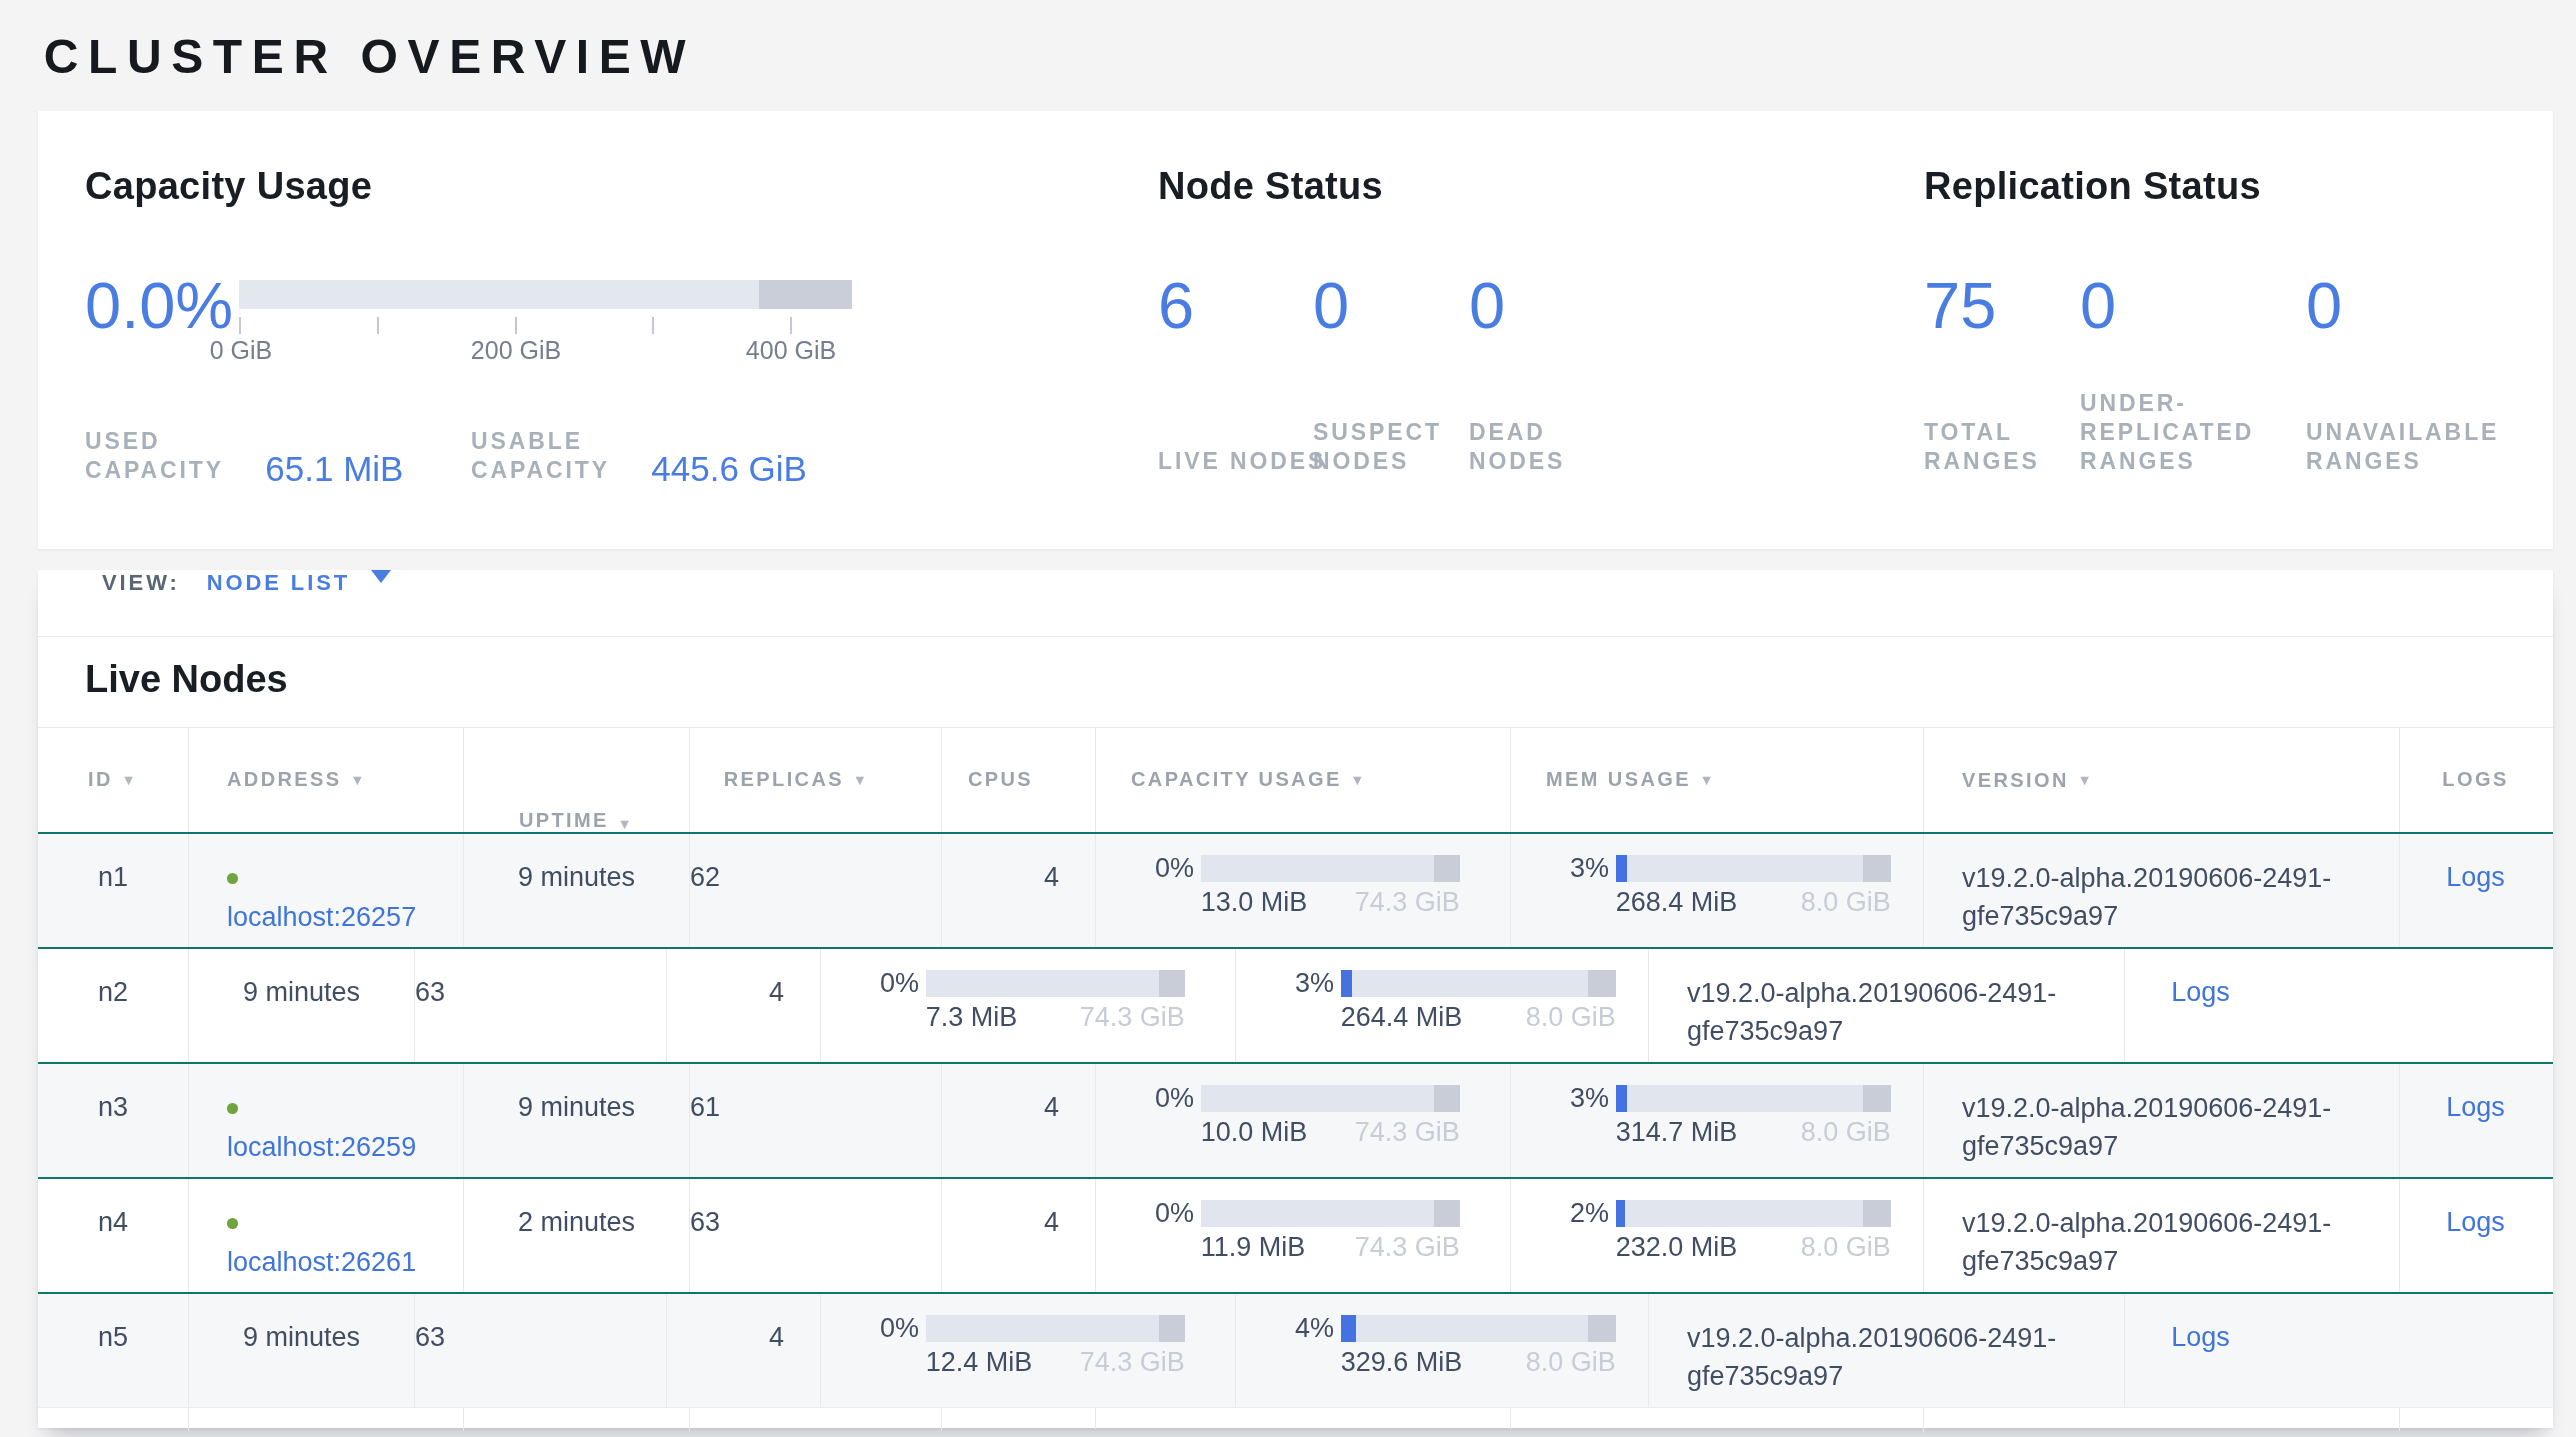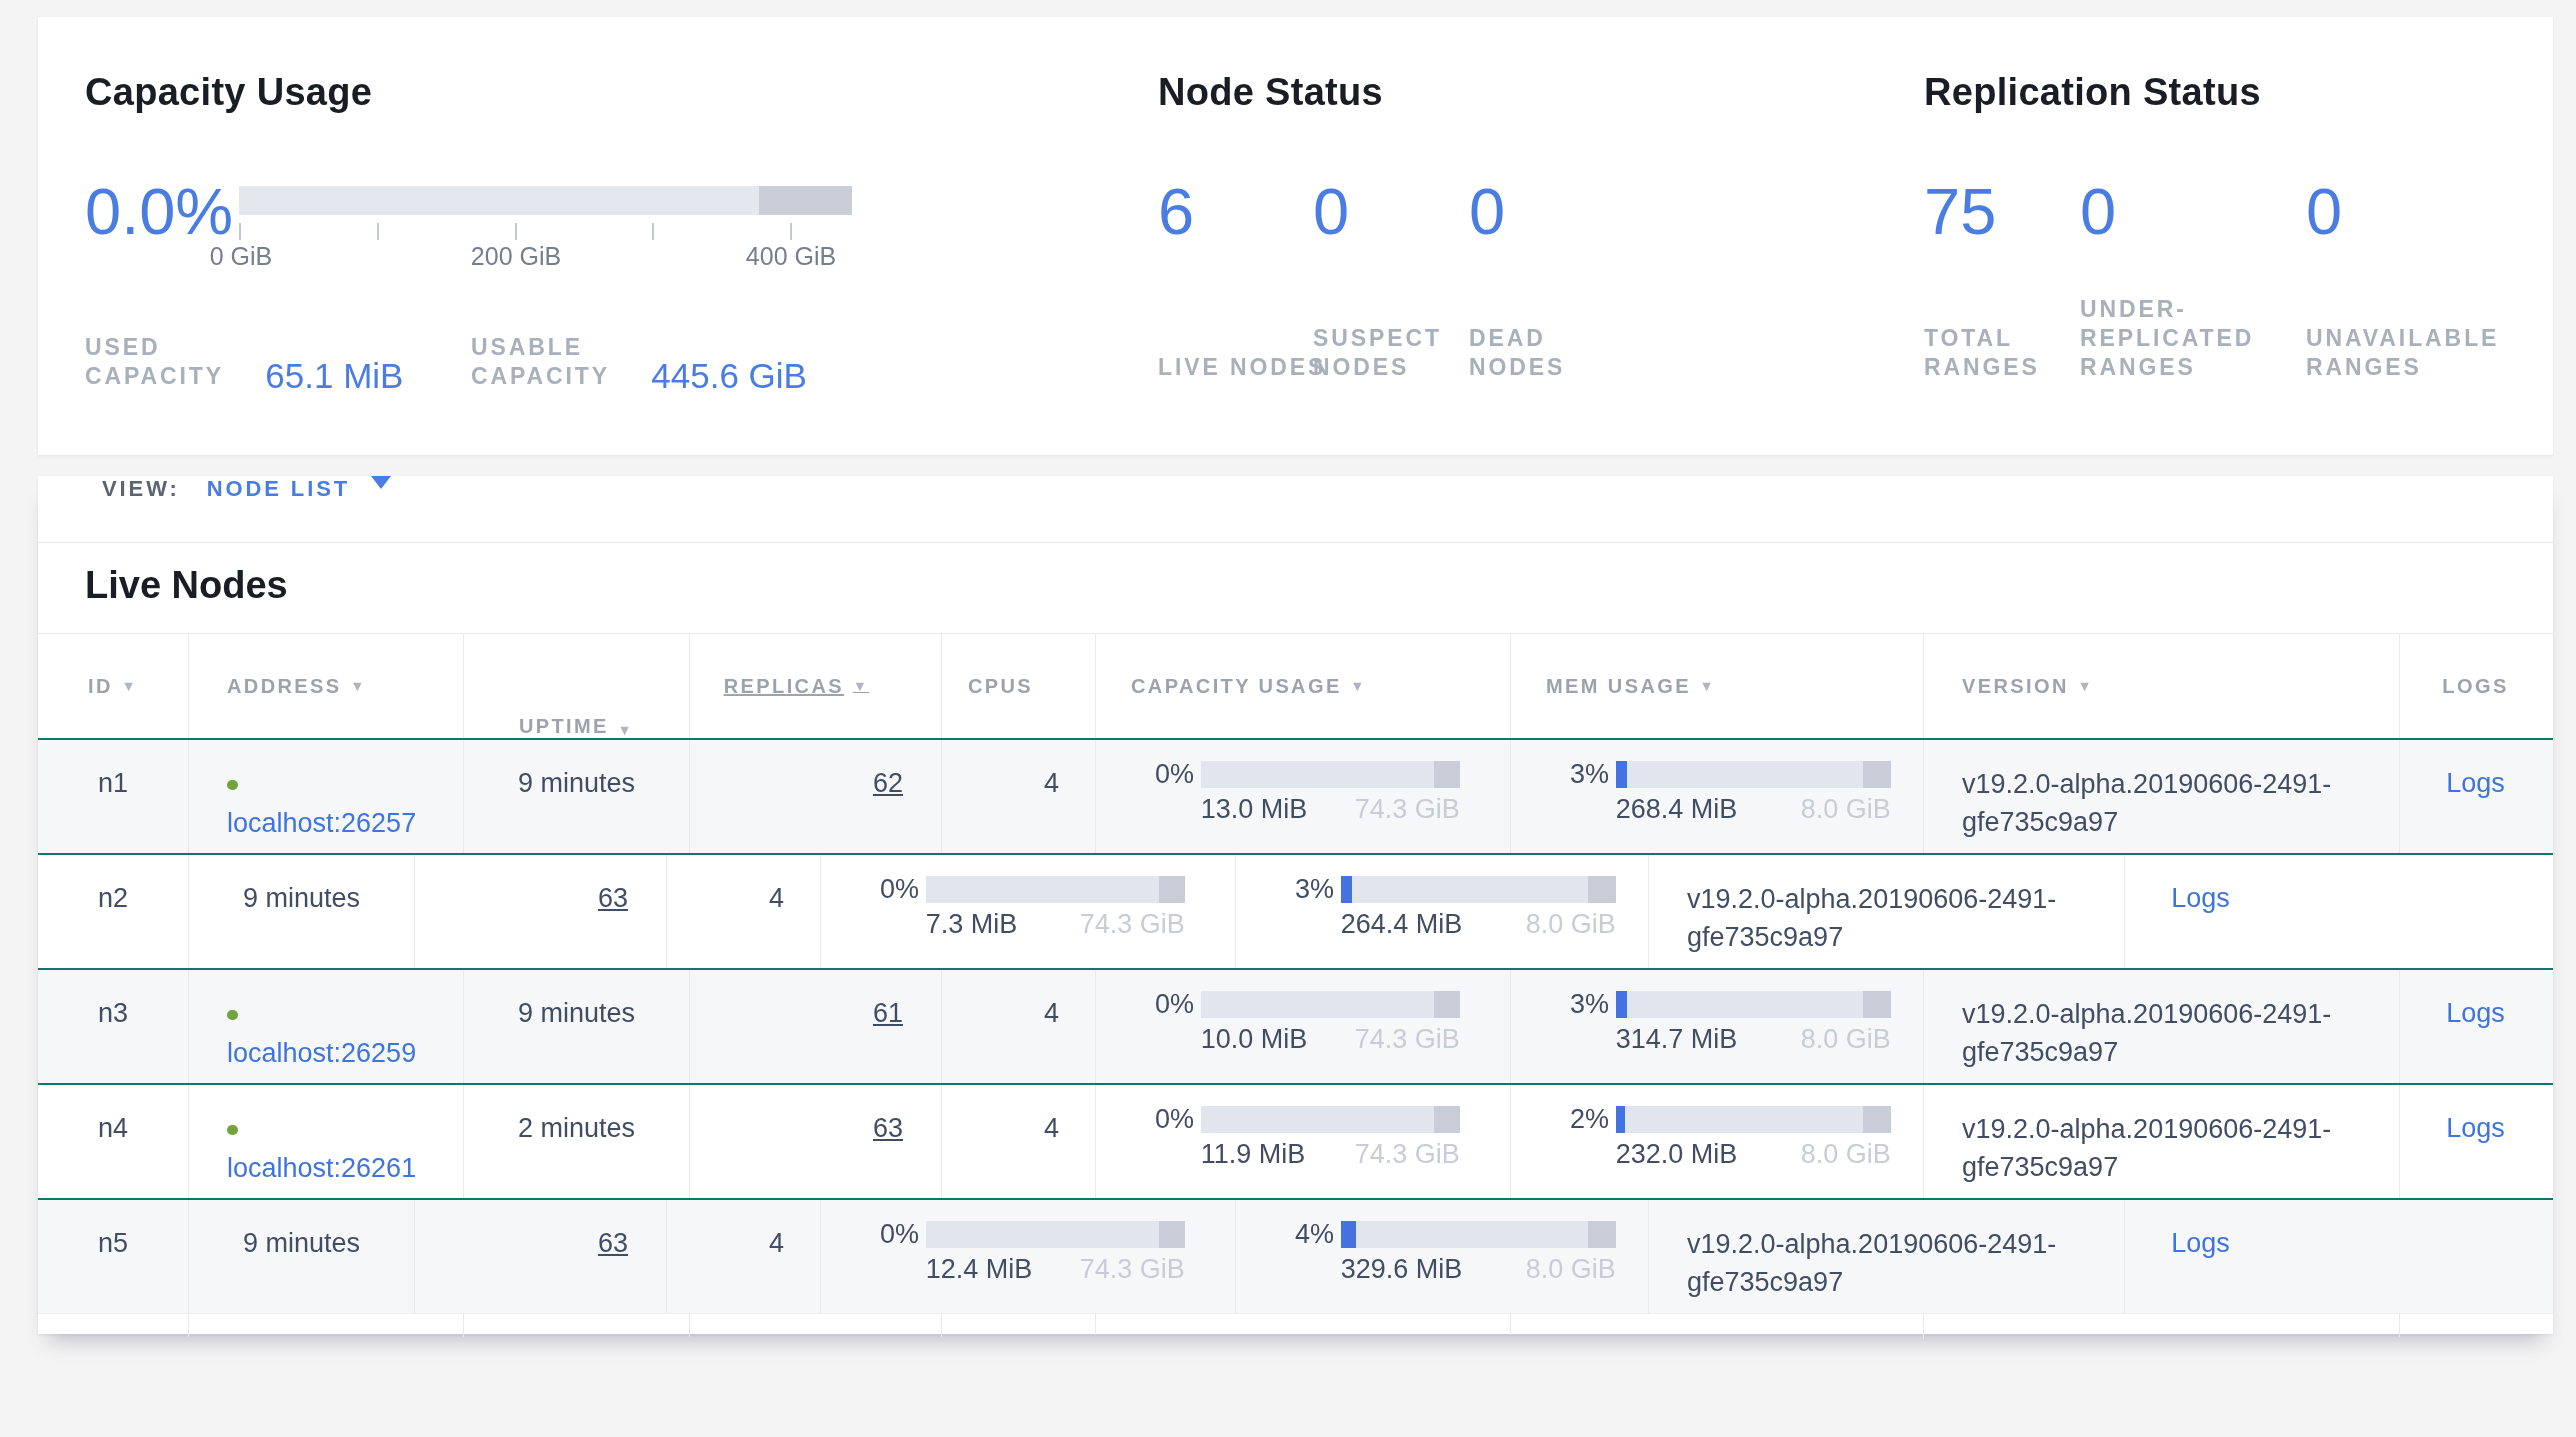--- a/index.html
+++ b/index.html
@@ -100,21 +100,21 @@
   .sort-caret { font-size: 14.4px; color: #b0b6bf; margin-left: 8.6px; }
 
   .tr { display: flex; height: 115px; background: #fff; border-top: 2px solid #0f766e; }
   .tr.alt { background: #f6f7f8; }
   .tr-stub { display: flex; height: 21px; background: #fff; border-top: 1px solid #eceded; }
   .td { padding-top: 23px; font-size: 27px; line-height: 40px; color: #414d63; }
 
   .col-id       { width: 150px; text-align: center; }
   .col-address  { width: 275px; padding-left: 38px; }
   .col-uptime   { width: 226px; text-align: center; align-items: flex-end; }
-  .col-replicas { width: 252px; text-align: right; padding-right: 38px; text-decoration: underline; }
+  .col-replicas { width: 252px; text-align: left; padding-right: 38px; }
   .col-cpus     { width: 154px; text-align: right; padding-right: 36px; }
   .col-capacity { width: 415px; padding-top: 21px; }
   .col-mem      { width: 413px; padding-top: 21px; }
   .col-version  { width: 476px; padding-left: 38px; line-height: 38px; padding-top: 25px; }
   .col-logs     { width: 152px; text-align: center; }
   .th.col-address, .th.col-capacity, .th.col-mem, .th.col-version
     { justify-content: flex-start; padding-left: 38px; padding-top: 0; }
   .th.col-capacity, .th.col-mem { padding-left: 35px; }
   .th { padding-top: 0 !important; }
 
@@ -135,20 +135,21 @@
   .m-dark { position: absolute; top: 0; right: 0; height: 100%; width: 10%; background: #c8cdd7; }
   .m-fill { position: absolute; top: 0; left: 0; height: 100%; background: #4472e0; }
   .m-vals { display: flex; justify-content: space-between; margin-top: 4.8px; font-size: 27px; line-height: 33px; }
   .m-total { color: #c7ccd6; }
 </style>
 </head>
 <body>
 
 <div class="page">
 
+  <h1 class="page-title">CLUSTER OVERVIEW</h1>
 
   <section class="panel summary-panel">
 
     <div class="sum-section s-cap">
       <h2>Capacity Usage</h2>
       <div class="cap-row">
         <div class="cap-pct stat-value">0.0%</div>
         <div class="cap-chart">
           <div class="cap-bar">
             <div class="seg-dark"></div>

